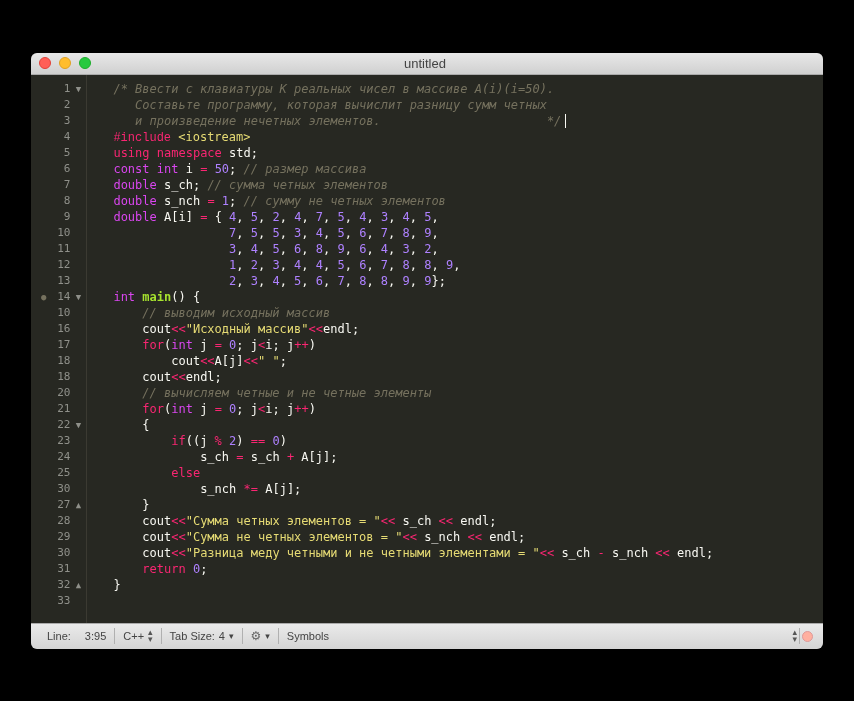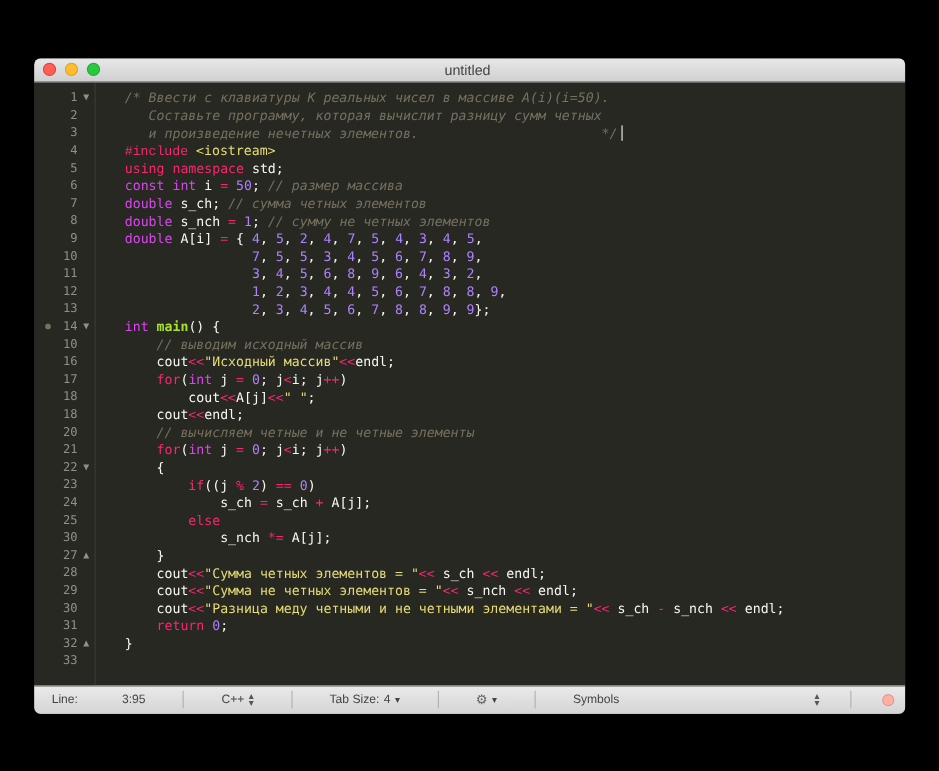--- a/index.html
+++ b/index.html
@@ -99,21 +99,21 @@
 
   .statusbar {
     height: 26px;
     background: linear-gradient(#eaeaea, #d4d4d4);
     border-top: 1px solid #aaa;
     display: flex;
     align-items: center;
     font-size: 11px;
     color: #444;
     padding: 0 10px;
-    gap: 28px;
+    gap: 2px;
   }
   .statusbar .section {
     display: flex;
     align-items: center;
     gap: 4px;
     padding: 0 6px;
     height: 100%;
   }
   .divider { width: 1px; height: 16px; background: #b0b0b0; }
   .updown { font-size: 9px; line-height: 7px; color: #555; display: inline-flex; flex-direction: column; }

